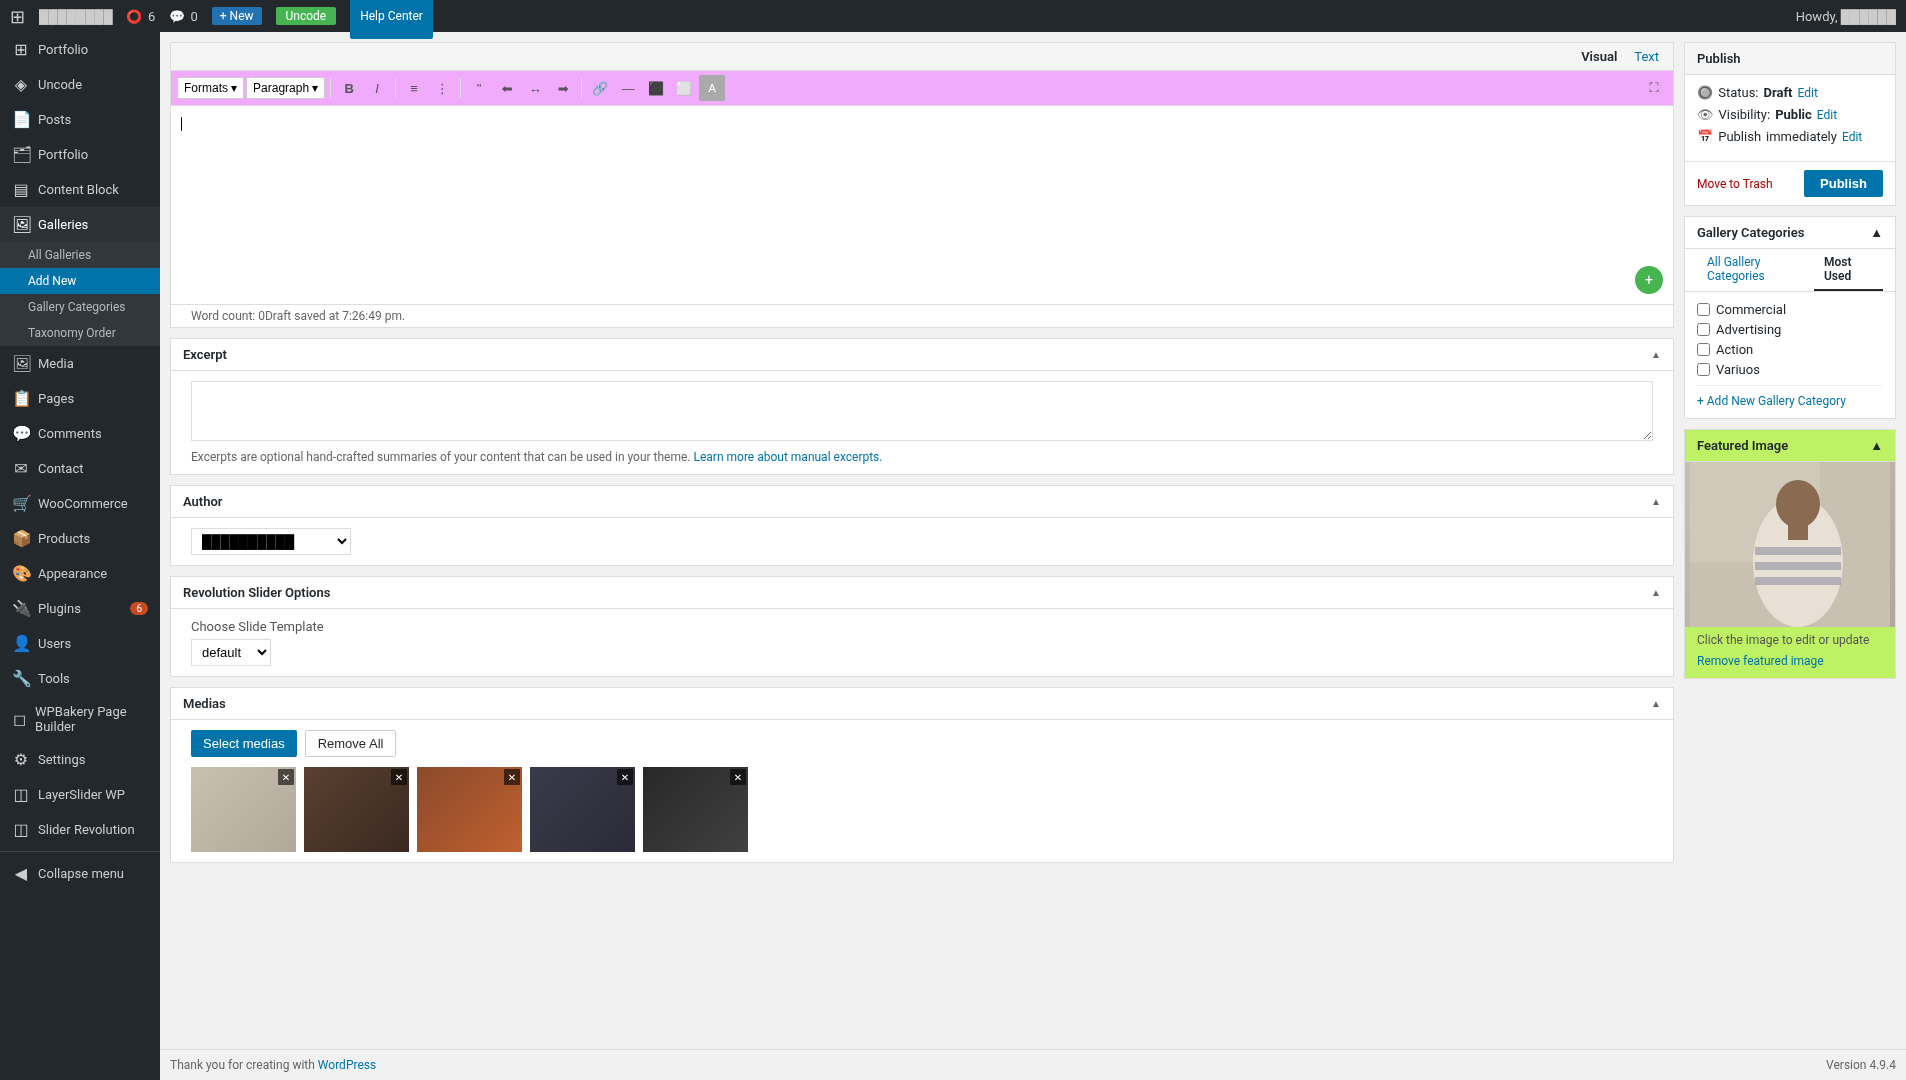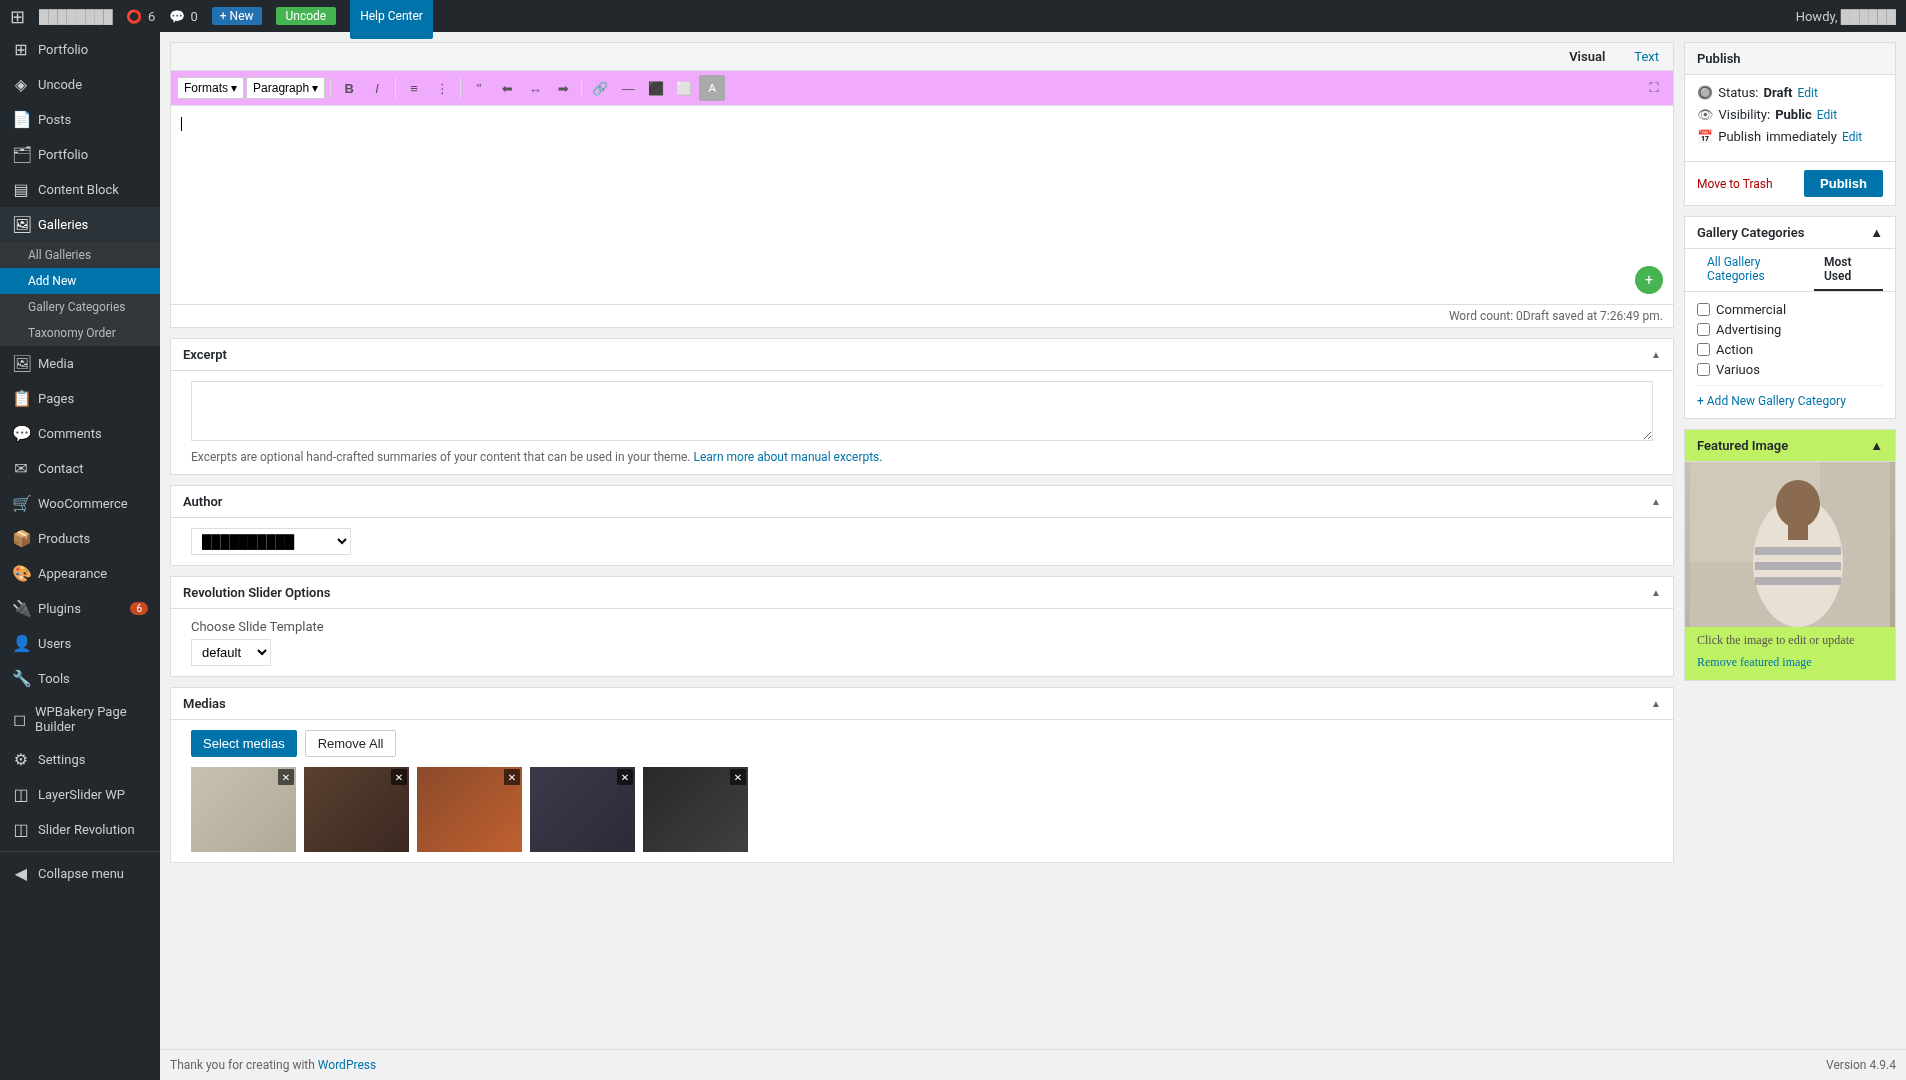--- a/index.html
+++ b/index.html
@@ -155,23 +155,23 @@
       color: #fff;
       cursor: pointer;
       font-size: 14px;
     }
 
     
     #word-count-bar {
       background: #fff;
       border: 1px solid #ddd;
       border-top: none;
-      padding: 4px 10px;
-      display: flex;
-      justify-content: flex-end;
+      padding: 4px 20px;
+      display: flex;
+      justify-content: flex-start;
       color: #666;
       font-size: 12px;
     }
 
     
     .meta-box {
       background: #fff;
       border: 1px solid #ddd;
       margin-top: 10px;
     }
@@ -386,21 +386,21 @@
     }
     .featured-image-header {
       padding: 8px 12px;
       border-bottom: 1px solid #ddd;
       font-weight: 600;
       font-size: 13px;
       display: flex;
       align-items: center;
       justify-content: space-between;
     }
-    .featured-image-content { padding: 0; font-family: Liberation Serif, serif; }
+    .featured-image-content { padding: 0; }
     .featured-image-img {
       width: 100%;
       height: 165px;
       background: linear-gradient(135deg, #c8c0b0 0%, #b0a898 100%);
       display: flex;
       align-items: center;
       justify-content: center;
       overflow: hidden;
       position: relative;
     }
@@ -425,21 +425,21 @@
       color: #666;
       display: flex;
       justify-content: space-between;
       border-top: 1px solid #ddd;
     }
     .footer-wp-link { color: #0073aa; text-decoration: none; }
 
     
     #visual-text-toggle {
       display: flex;
-      gap: 21px;
+      gap: 9px;
       padding: 4px 10px;
       background: #f5f5f5;
       border: 1px solid #ddd;
       border-bottom: none;
       justify-content: flex-end;
       font-size: 13px;
     }
     .vt-tab { cursor: pointer; color: #0073aa; padding: 2px 4px; }
     .vt-tab.active { color: #23282d; font-weight: 600; }
   </style>

